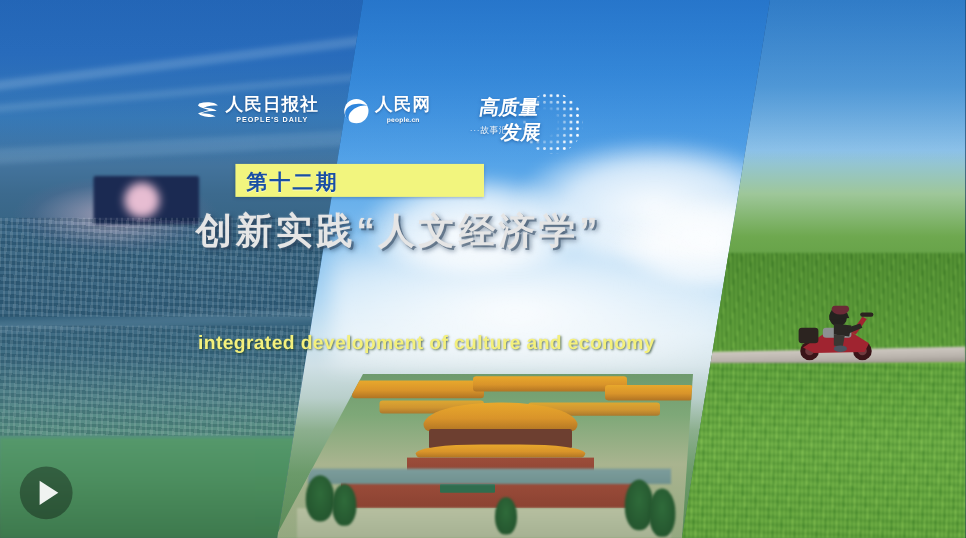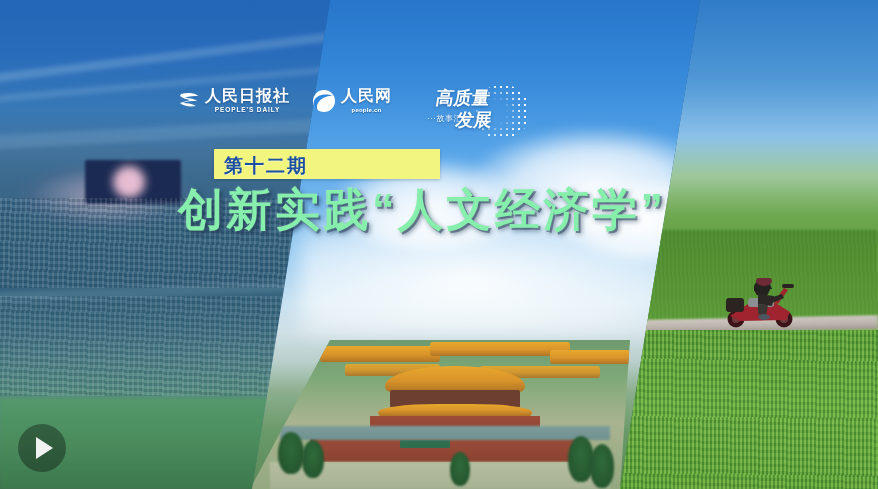--- a/index.html
+++ b/index.html
@@ -187,22 +187,22 @@
   .issue-text{
     color:#1a4fa3;font-size:19px;font-weight:800;letter-spacing:2px;
     margin-left:10px;
     font-family:"Liberation Sans",sans-serif;
     text-shadow:0 1px 0 rgba(255,255,255,.5);
   }
 
   
   .title-block{position:absolute;left:178px;top:184px;width:540px;}
   .title-line{
-    color:#86efac;
-    font-size:45px;
+    color:#e5e5e5;
+    font-size:33px;
     font-weight:800;
     letter-spacing:3.5px;
     line-height:52px;
     font-family:"Liberation Sans","DejaVu Sans",sans-serif;
     text-shadow:
       2px 2px 0 rgba(45,70,95,.55),
       3px 3px 5px rgba(20,45,75,.55),
       0 0 2px rgba(255,255,255,.35);
     white-space:nowrap;
   }
@@ -347,19 +347,20 @@
 
   <div class="issue-banner">
     <span class="issue-text">第十二期</span>
   </div>
 
   <div class="title-block">
     <div class="title-line">创新实践“人文经济学”</div>
   </div>
 
   <div class="subtitle-block">
+    <div class="subtitle-line">integrated development of culture and economy</div>
   </div>
 
   <div class="play-btn">
     <div class="play-tri"></div>
   </div>
 
 </div>
 
 </body></html>

